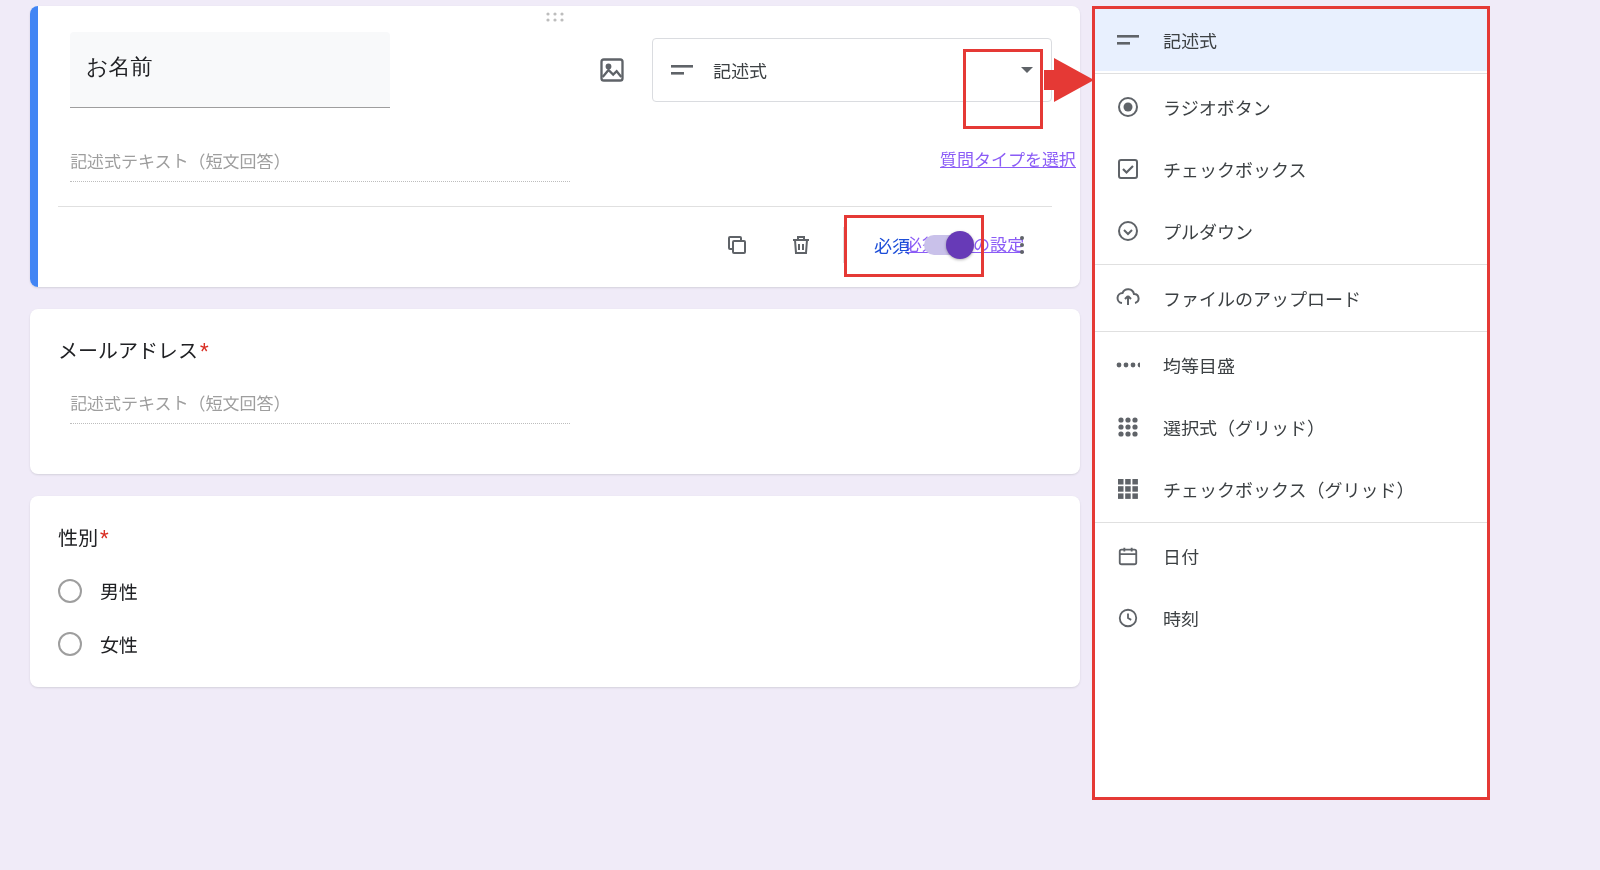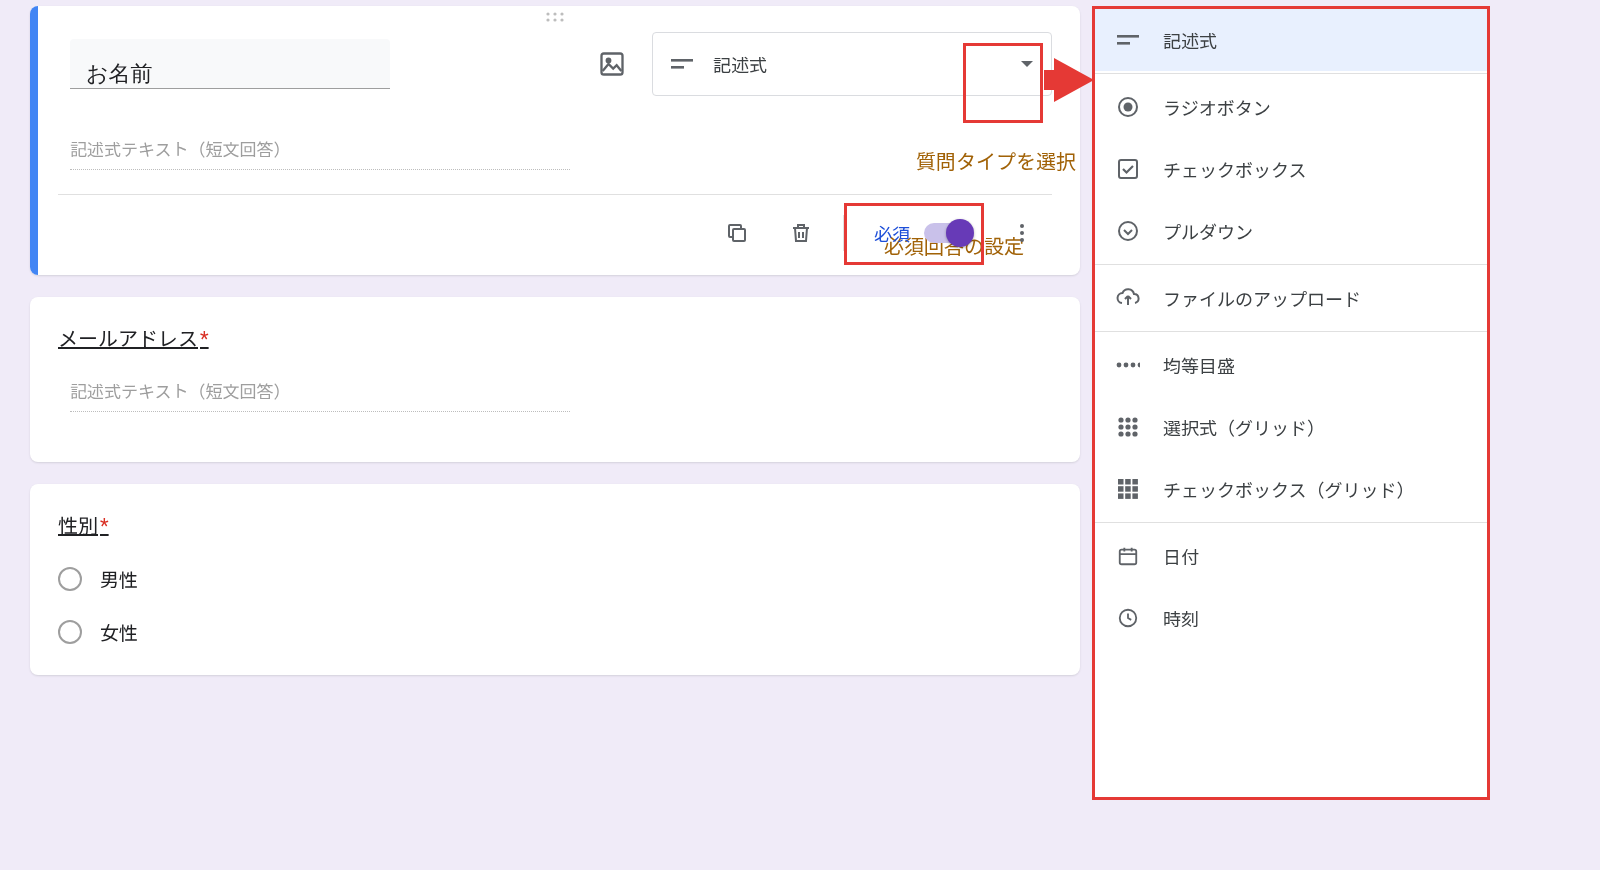--- a/index.html
+++ b/index.html
@@ -56,21 +56,21 @@
     padding-left: 12px;
   }
 
   .q-title-input {
     flex: 1;
     font-size: 22px;
     color: #202124;
     border: none;
     border-bottom: 1px solid #9e9e9e;
     background: #f8f9fa;
-    padding: 22px 16px 1px 16px;
+    padding: 22px 16px 27px 16px;
     outline: none;
     border-radius: 4px 4px 0 0;
     max-width: 500px;
   }
 
   .image-btn {
     width: 44px; height: 44px;
     display: flex; align-items: center; justify-content: center;
     color: #5f6368;
     cursor: pointer;
@@ -163,38 +163,38 @@
     height: 62px;
     pointer-events: none;
   }
 
   .more-btn { margin-right: 8px; }
 
   .q-title-static {
     font-size: 20px;
     color: #202124;
     margin-bottom: 26px;
-    text-decoration: underline;
   }
   .req-star { color: #d93025; margin-left: 2px; }
 
   .radio-list { display: flex; flex-direction: column; gap: 26px; margin-top: 26px; }
   .radio-row { display: flex; align-items: center; gap: 18px; }
   .radio-circle {
     width: 24px; height: 24px; border: 2px solid #9e9e9e; border-radius: 50%;
   }
   .radio-label { font-size: 19px; color: #202124; }
 
   
   .anno {
     position: absolute;
-    color: #a16207;
-    font-size: 20px;
+    color: #8b5cf6;
+    font-size: 17px;
     font-weight: 400;
     pointer-events: none;
+    text-decoration: underline;
   }
   .arrow-right {
     position: absolute;
     width: 0; height: 0;
     border-top: 22px solid transparent;
     border-bottom: 22px solid transparent;
     border-left: 40px solid #e53935;
   }
   .arrow-stem {
     position: absolute;

